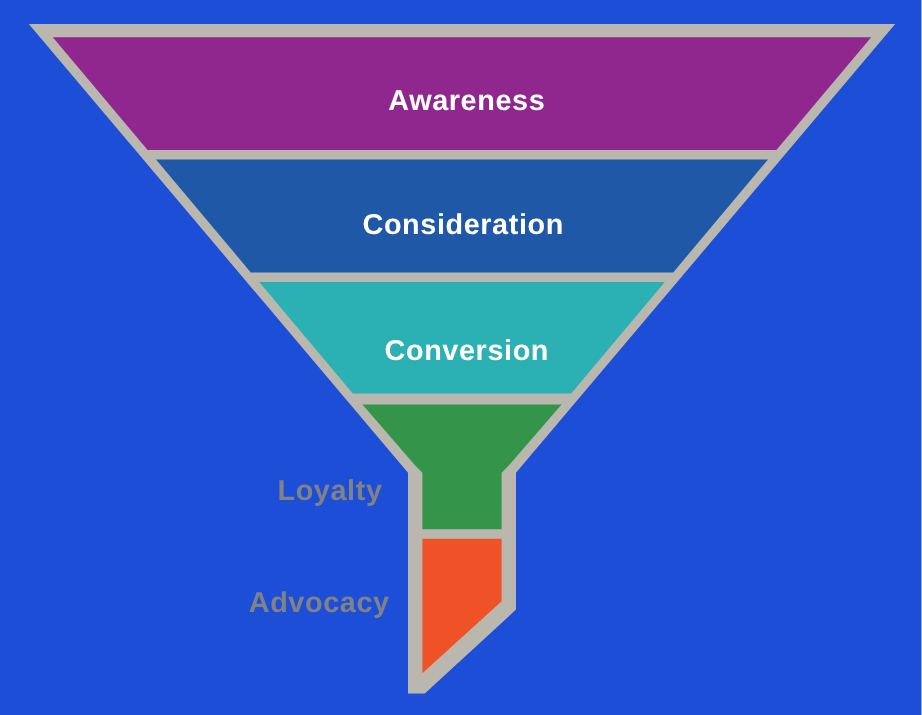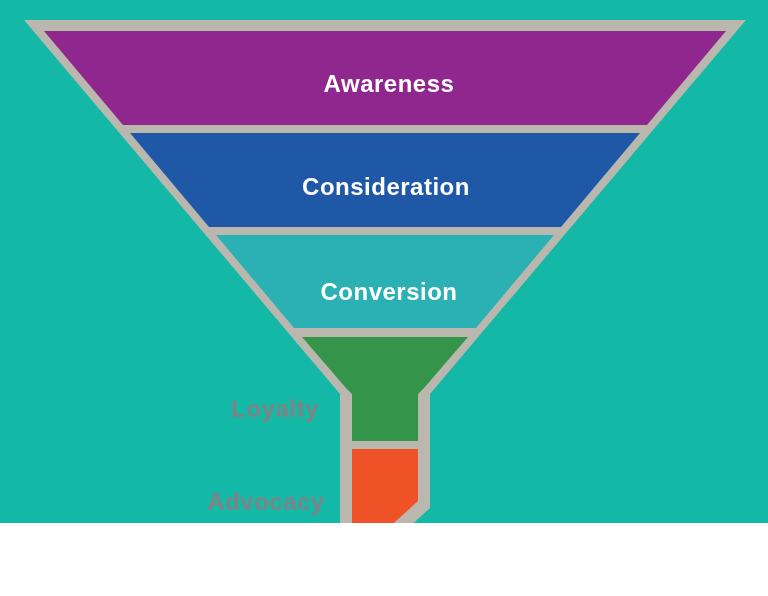--- a/index.html
+++ b/index.html
@@ -3,22 +3,22 @@
 <meta charset="utf-8">
 <style>
   html, body {
     margin: 0;
     padding: 0;
     background: #ffffff;
   }
   .canvas {
     position: relative;
     width: 768px;
-    height: 523px;
-    background: #14b8a6;
+    height: 596px;
+    background: #1d4ed8;
     font-family: "Liberation Sans", "DejaVu Sans", sans-serif;
     overflow: hidden;
   }
   svg { display: block; }
   .stage-label-inside {
     font-family: "Liberation Sans", "DejaVu Sans", sans-serif;
     font-size: 24px;
     font-weight: bold;
     letter-spacing: 0.5px;
     fill: #ffffff;

